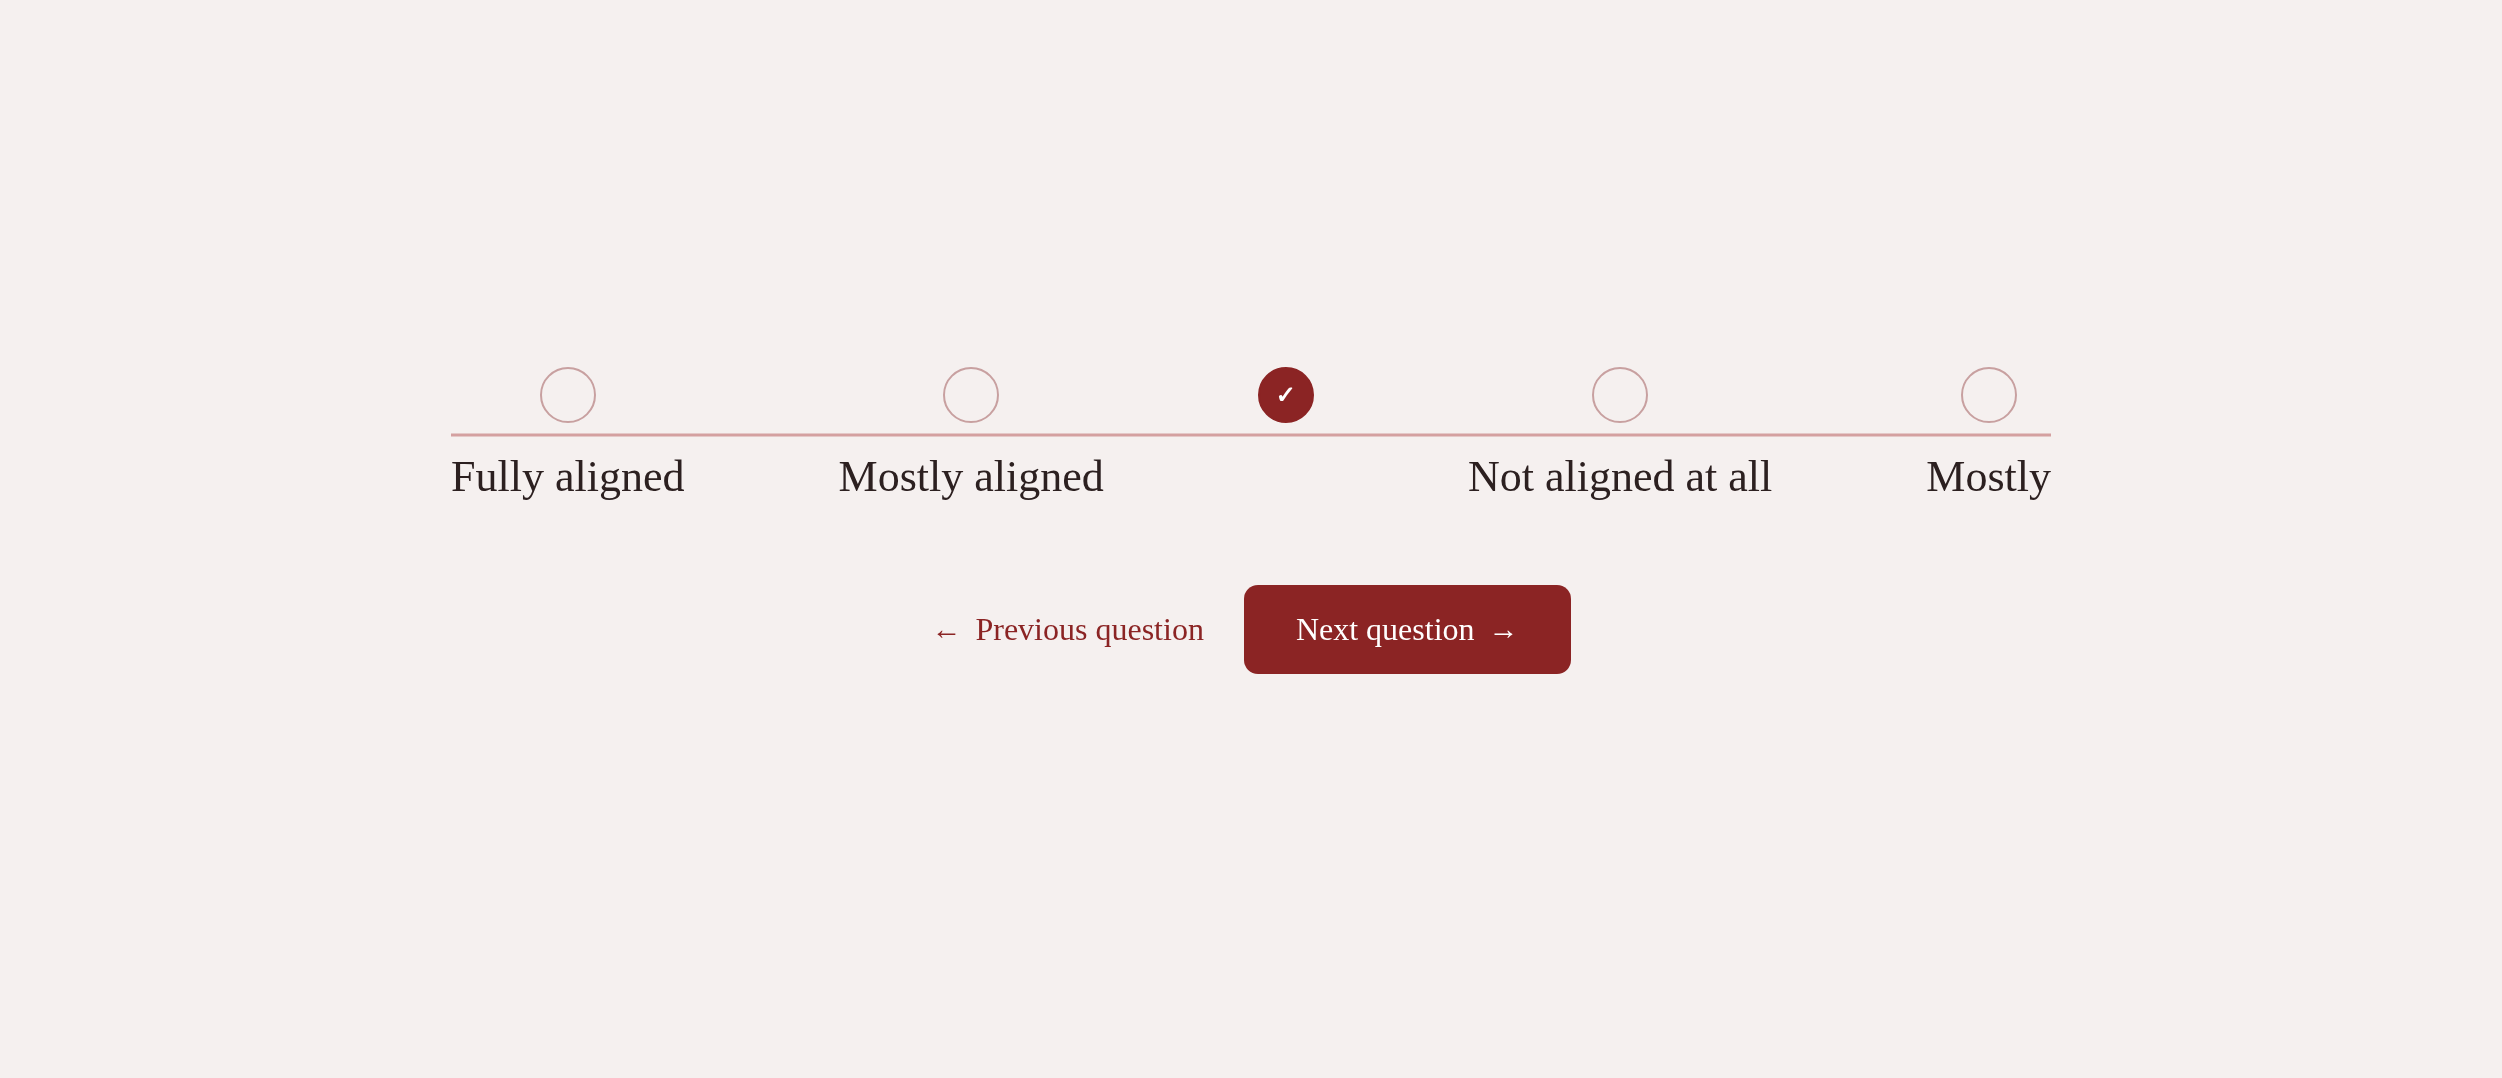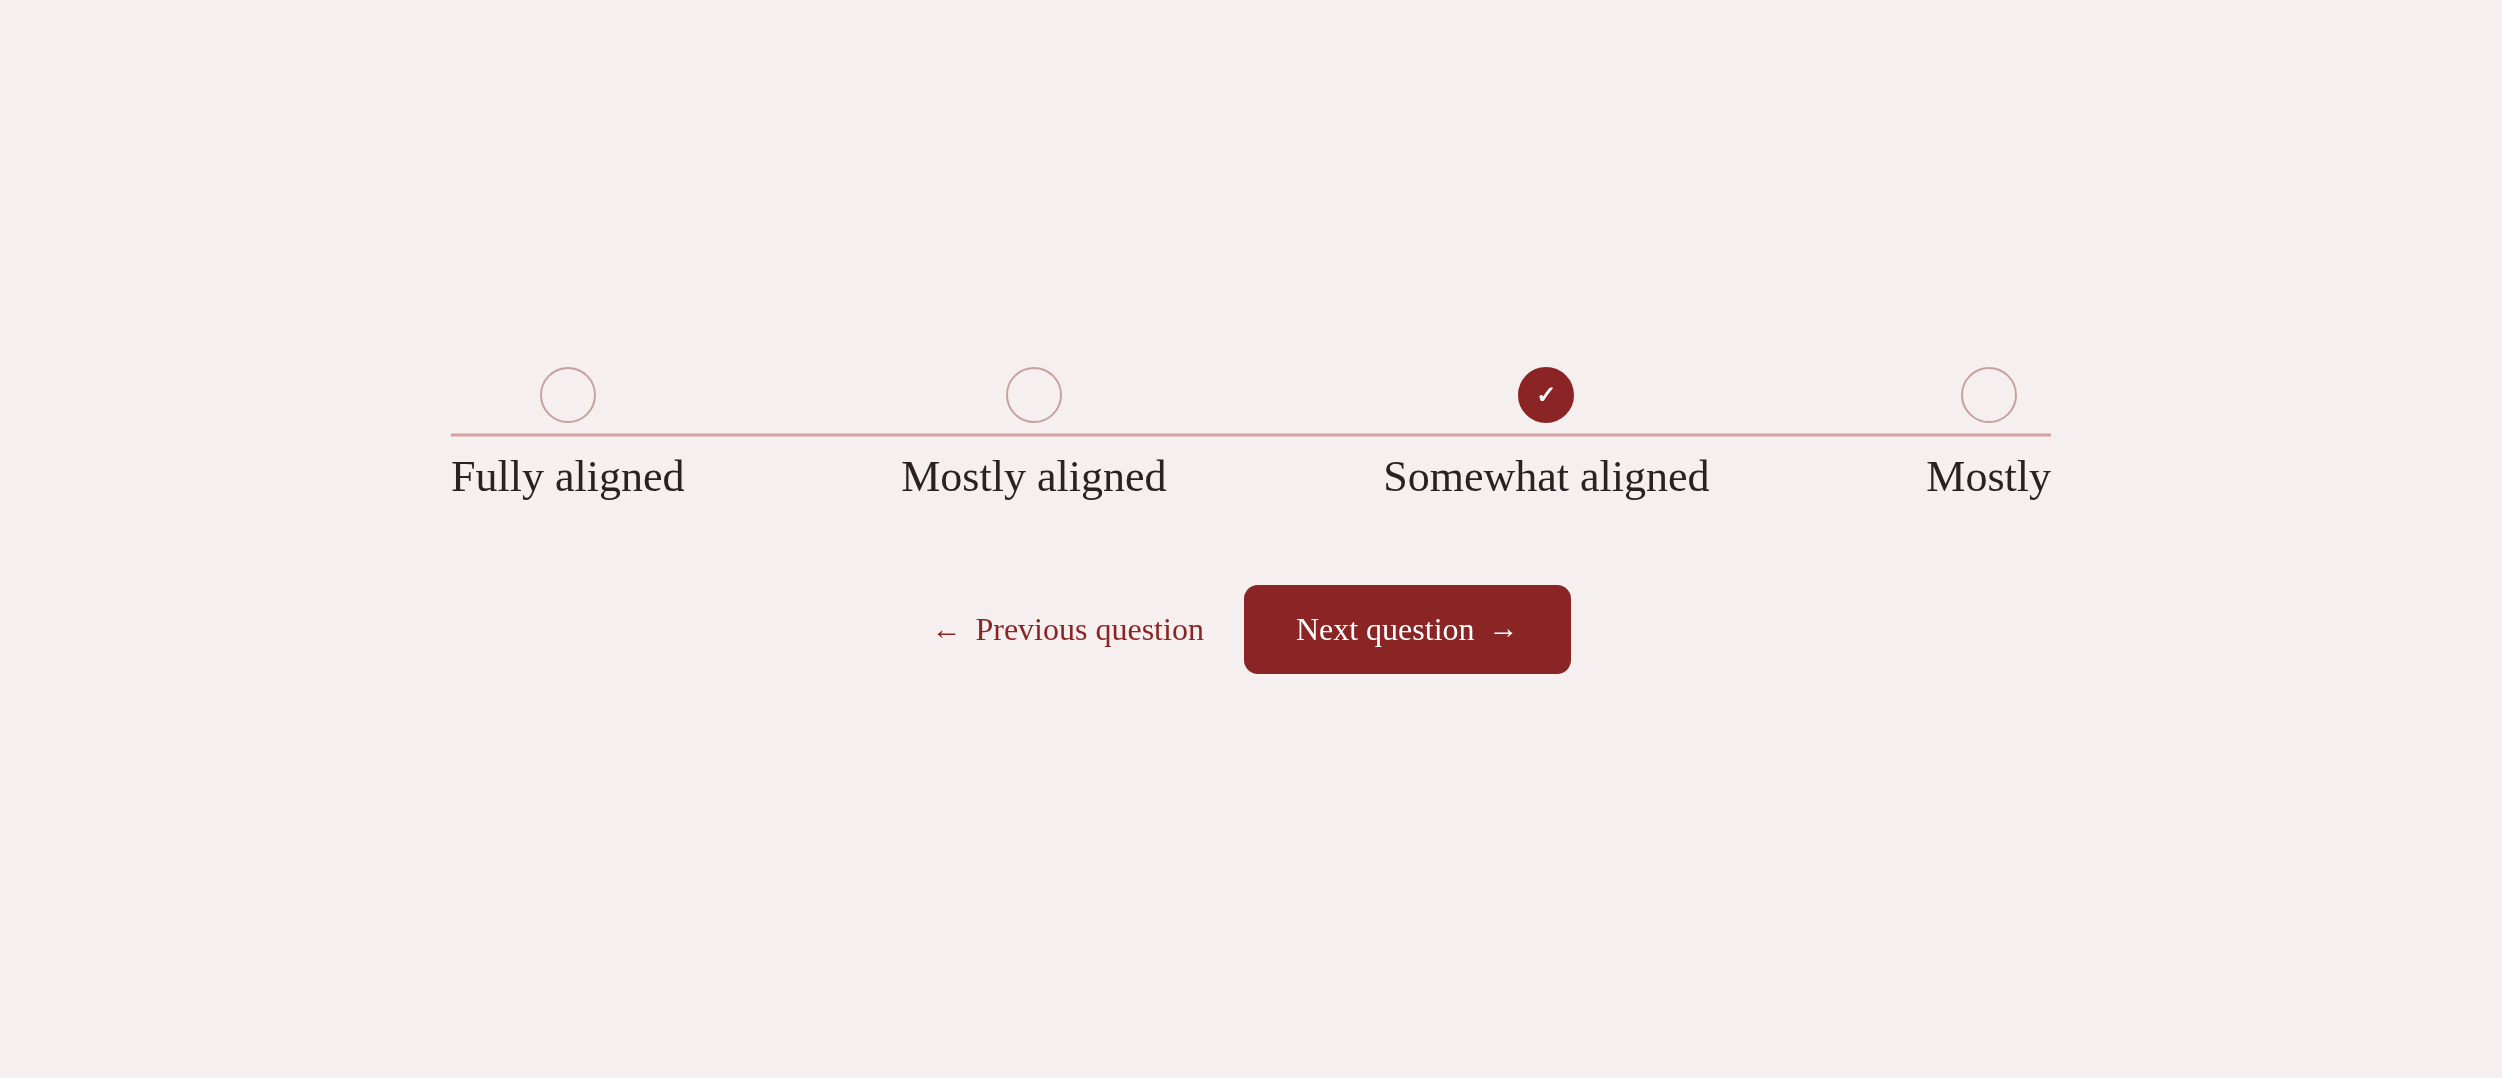--- a/index.html
+++ b/index.html
@@ -120,20 +120,21 @@
     .prev-button .arrow {
       font-size: 30px;
     }
 
     .next-button {
       background: #8b2424;
       border: none;
       border-radius: 14px;
       cursor: pointer;
       display: flex;
+      align-items: center;
       gap: 14px;
       font-size: 32px;
       color: white;
       font-family: Georgia, serif;
       padding: 26px 52px;
     }
 
     .next-button .arrow {
       font-size: 30px;
     }
@@ -156,23 +157,26 @@
 
         <div class="option-item">
           <div class="option-circle"></div>
           <span class="option-label">Mostly aligned</span>
         </div>
 
         <div class="option-item">
           <div class="option-circle selected">
             <span class="checkmark">✓</span>
           </div>
-          <span class="option-label">Somewhat aligned</span>
         </div>
 
+        <div class="option-item">
+          <div class="option-circle"></div>
+          <span class="option-label">Not aligned at all</span>
+        </div>
 
         <div class="option-item">
           <div class="option-circle"></div>
           <span class="option-label">Mostly</span>
         </div>
 
       </div>
     </div>
   </div>
 

